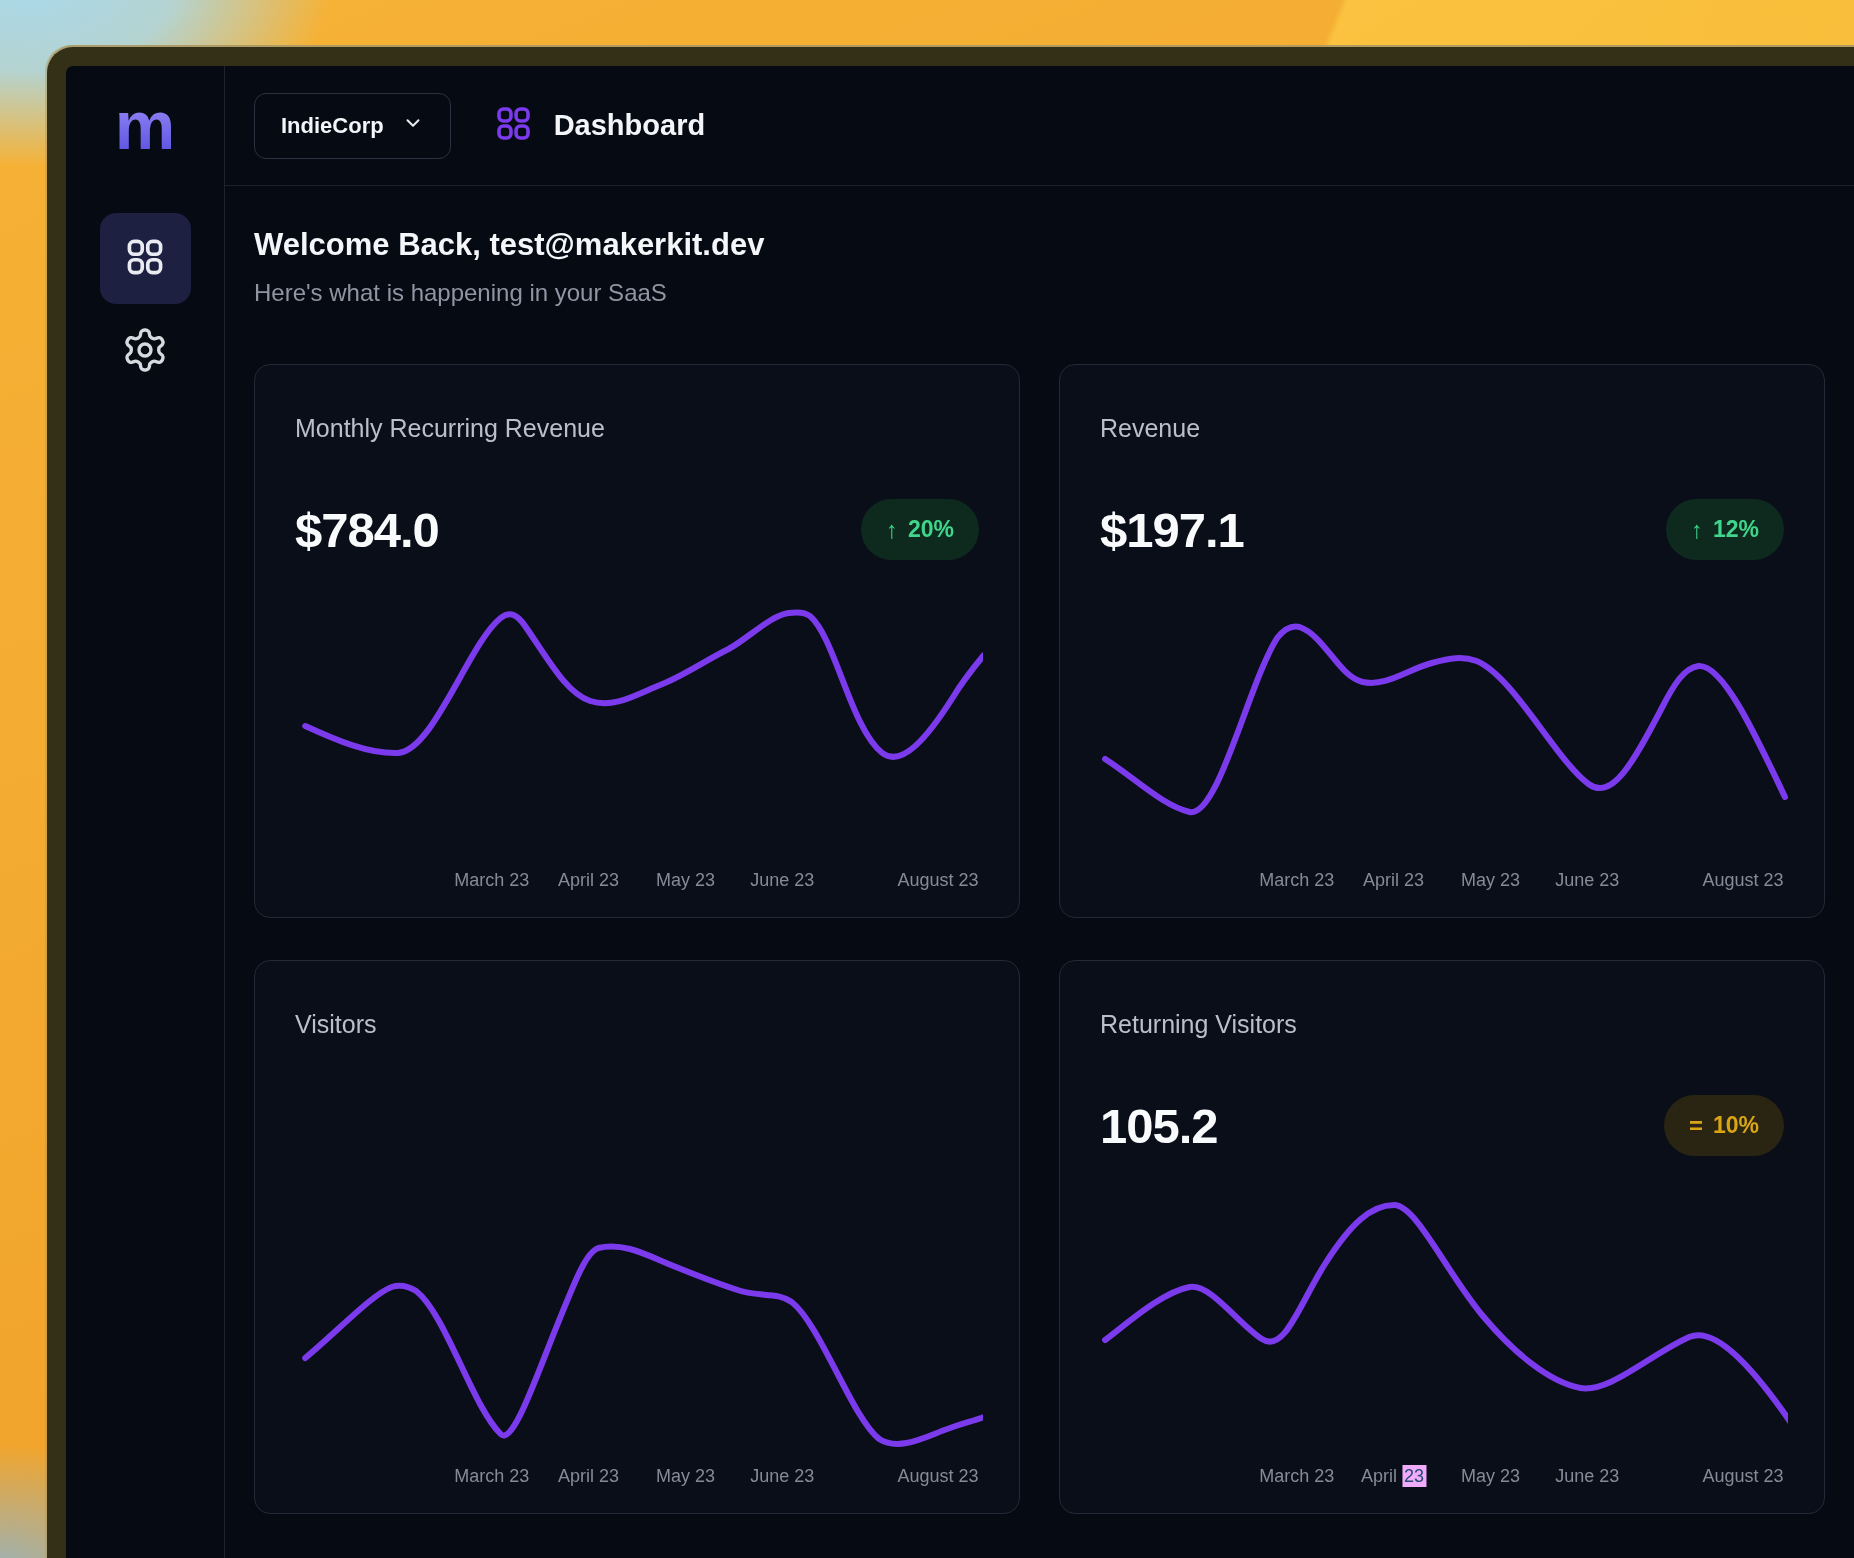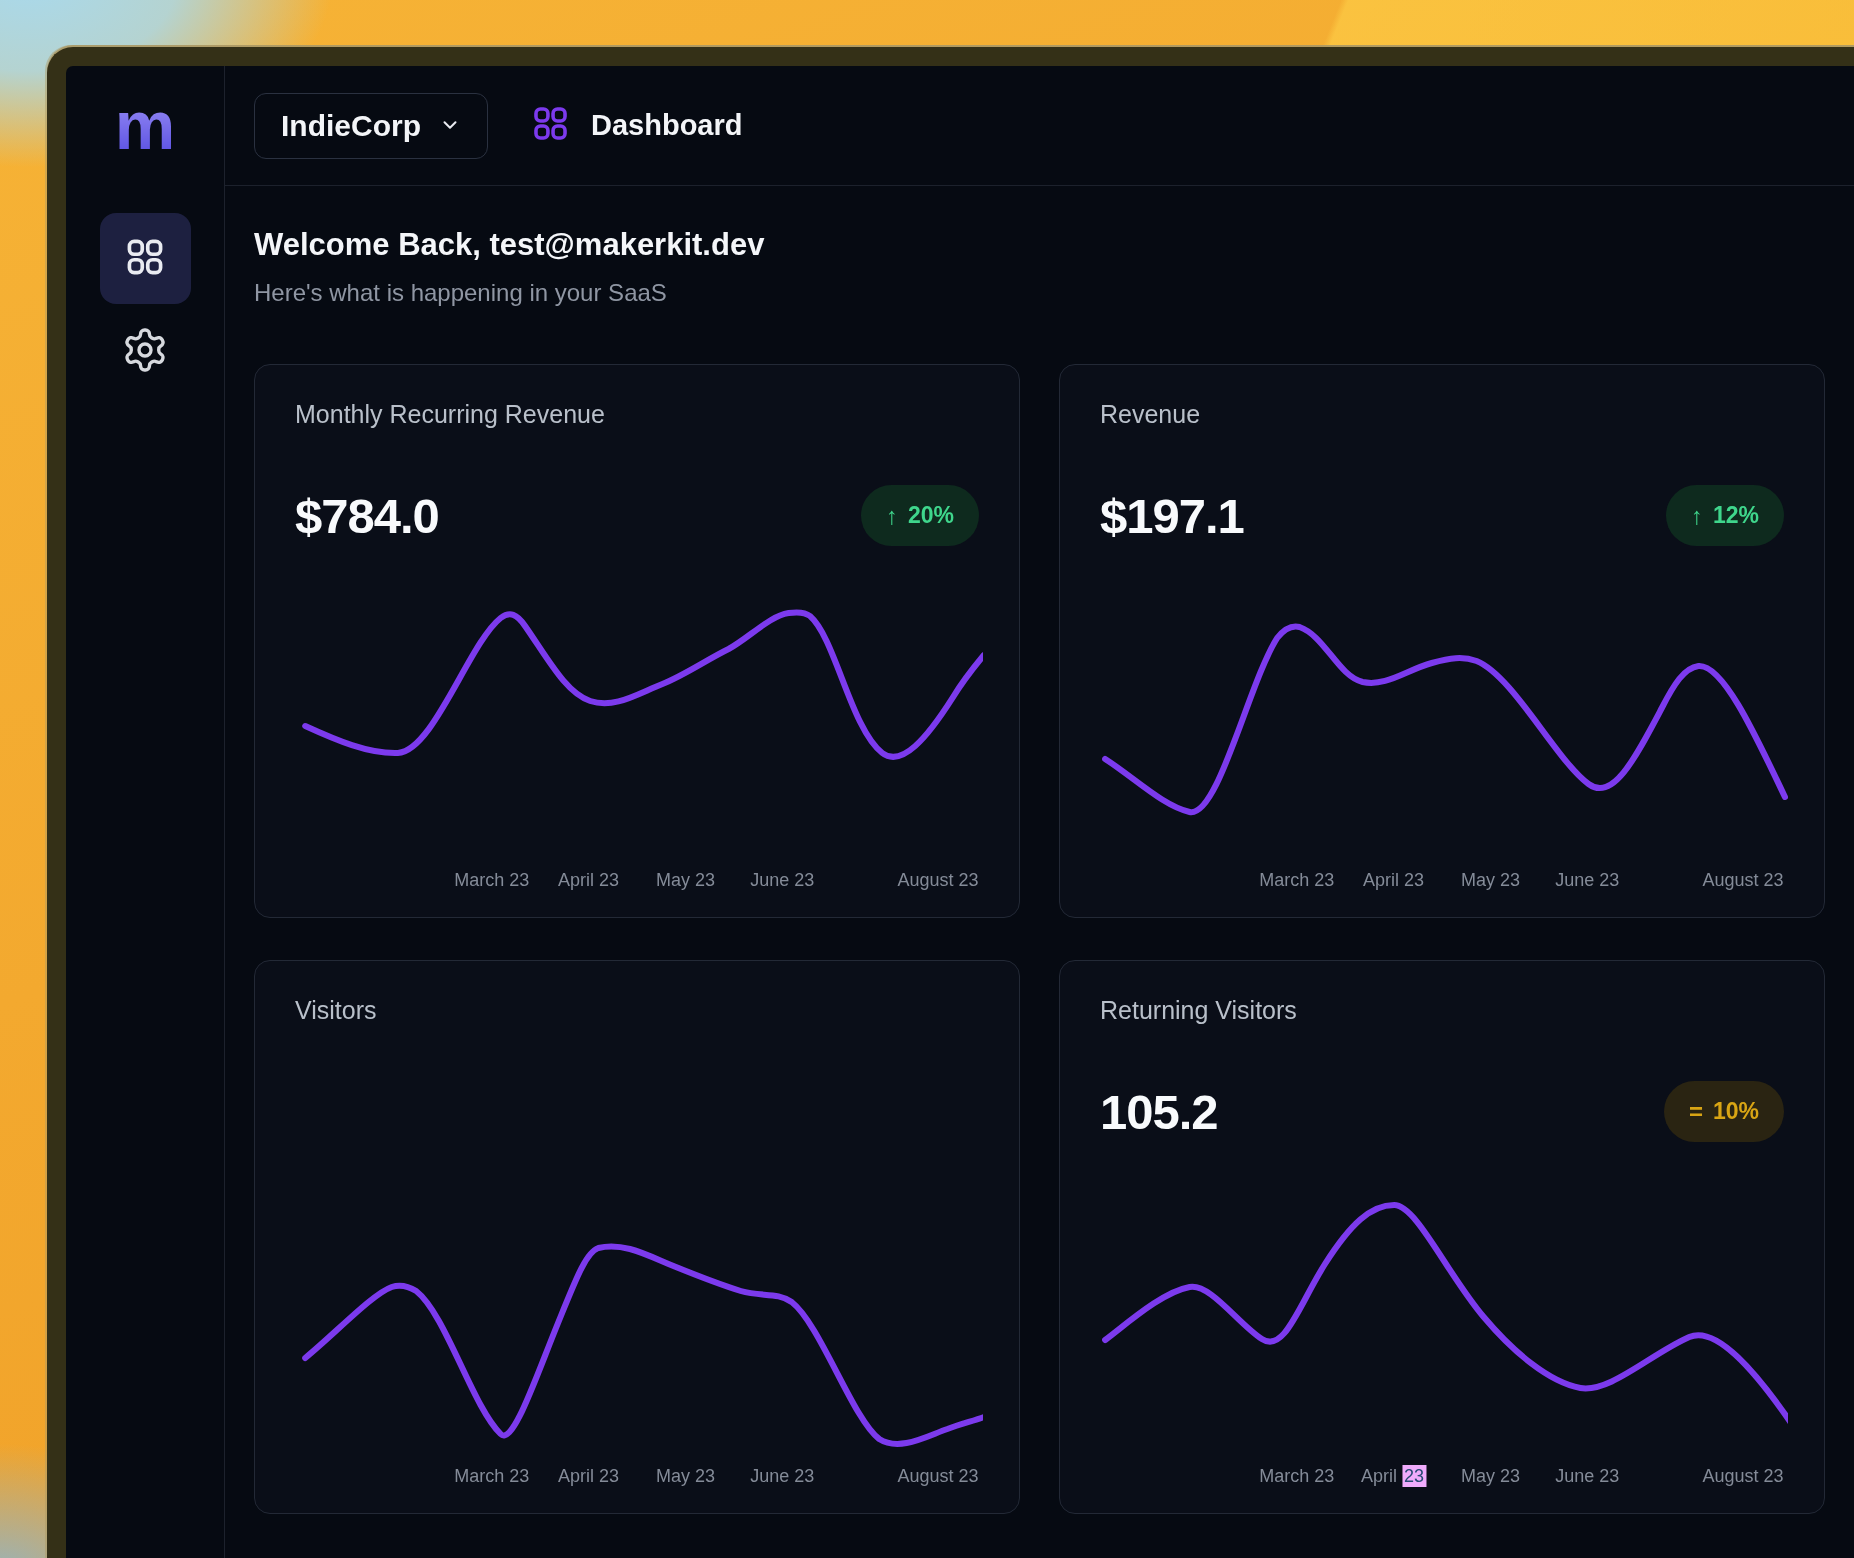--- a/index.html
+++ b/index.html
@@ -34,31 +34,31 @@
   .nav-item{width:91px;height:91px;margin-top:57px;border-radius:16px;
     display:flex;align-items:center;justify-content:center;cursor:pointer;}
   .nav-item.active{background:#1d2040;}
   .nav-item.settings{margin-top:2px;width:91px;height:91px;background:transparent;}
   
   .main{flex:1;display:flex;flex-direction:column;min-width:0;}
   .topbar{height:119px;flex:0 0 119px;border-bottom:1px solid #1c212c;
     display:flex;align-items:center;padding-left:29px;}
   .org-btn{height:66px;padding:0 26px;display:flex;align-items:center;gap:18px;
     border:1px solid #2a3140;border-radius:12px;background:transparent;
-    color:#f3f5f8;font-size:30px;font-weight:600;cursor:pointer;font-family:inherit;}
+    color:#f3f5f8;font-size:22px;font-weight:600;cursor:pointer;font-family:inherit;}
   .dash-group{display:flex;align-items:center;gap:20px;margin-left:42px;}
   .dash-title{color:#f3f5f8;font-size:29px;font-weight:600;}
   
   .content{padding:40px 0 0 29px;}
   .welcome-title{margin:0;color:#f4f6f9;font-size:31px;font-weight:600;line-height:38px;}
   .welcome-sub{margin:14px 0 0 0;color:#8f96a3;font-size:24px;line-height:30px;}
   .cards{margin-top:56px;display:grid;grid-template-columns:766px 766px;gap:42px 39px;}
   .card{position:relative;height:554px;box-sizing:border-box;
     background:#0a0e18;border:1px solid #232936;border-radius:16px;padding:0 40px;}
-  .card-title{margin:36px 0 0 0;color:#b9c0ca;font-size:25px;font-weight:400;line-height:26px;}
+  .card-title{margin:50px 0 0 0;color:#b9c0ca;font-size:25px;font-weight:400;line-height:26px;}
   .card-row{margin-top:58px;display:flex;align-items:center;justify-content:space-between;}
   .card-value{color:#f8fafc;font-size:49px;font-weight:700;letter-spacing:-1px;}
   .badge{height:61px;padding:0 25px;border-radius:31px;display:flex;align-items:center;gap:10px;
     font-size:23px;font-weight:600;}
   .badge .badge-icon{font-size:24px;}
   .badge.positive{background:#0e2a1e;color:#3fd68c;}
   .badge.negative{background:#2c1217;color:#f25555;}
   .badge.neutral{background:#2a2412;color:#d9a514;}
   .chart{position:absolute;left:36px;right:36px;top:223px;height:265px;}
   .chart svg{width:100%;height:100%;display:block;}

